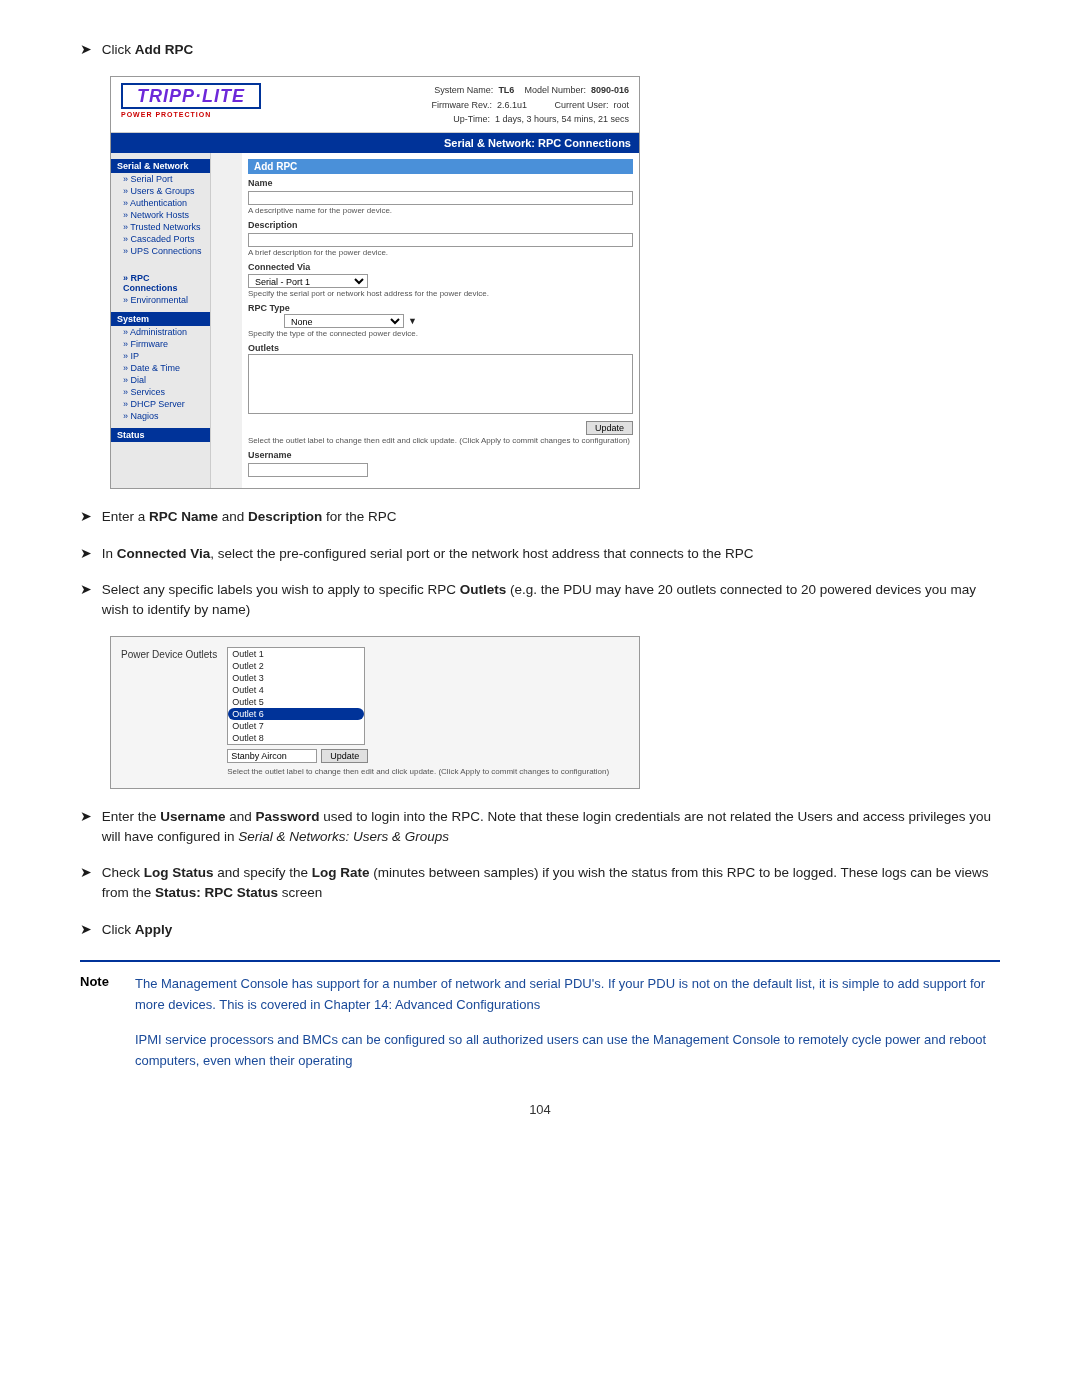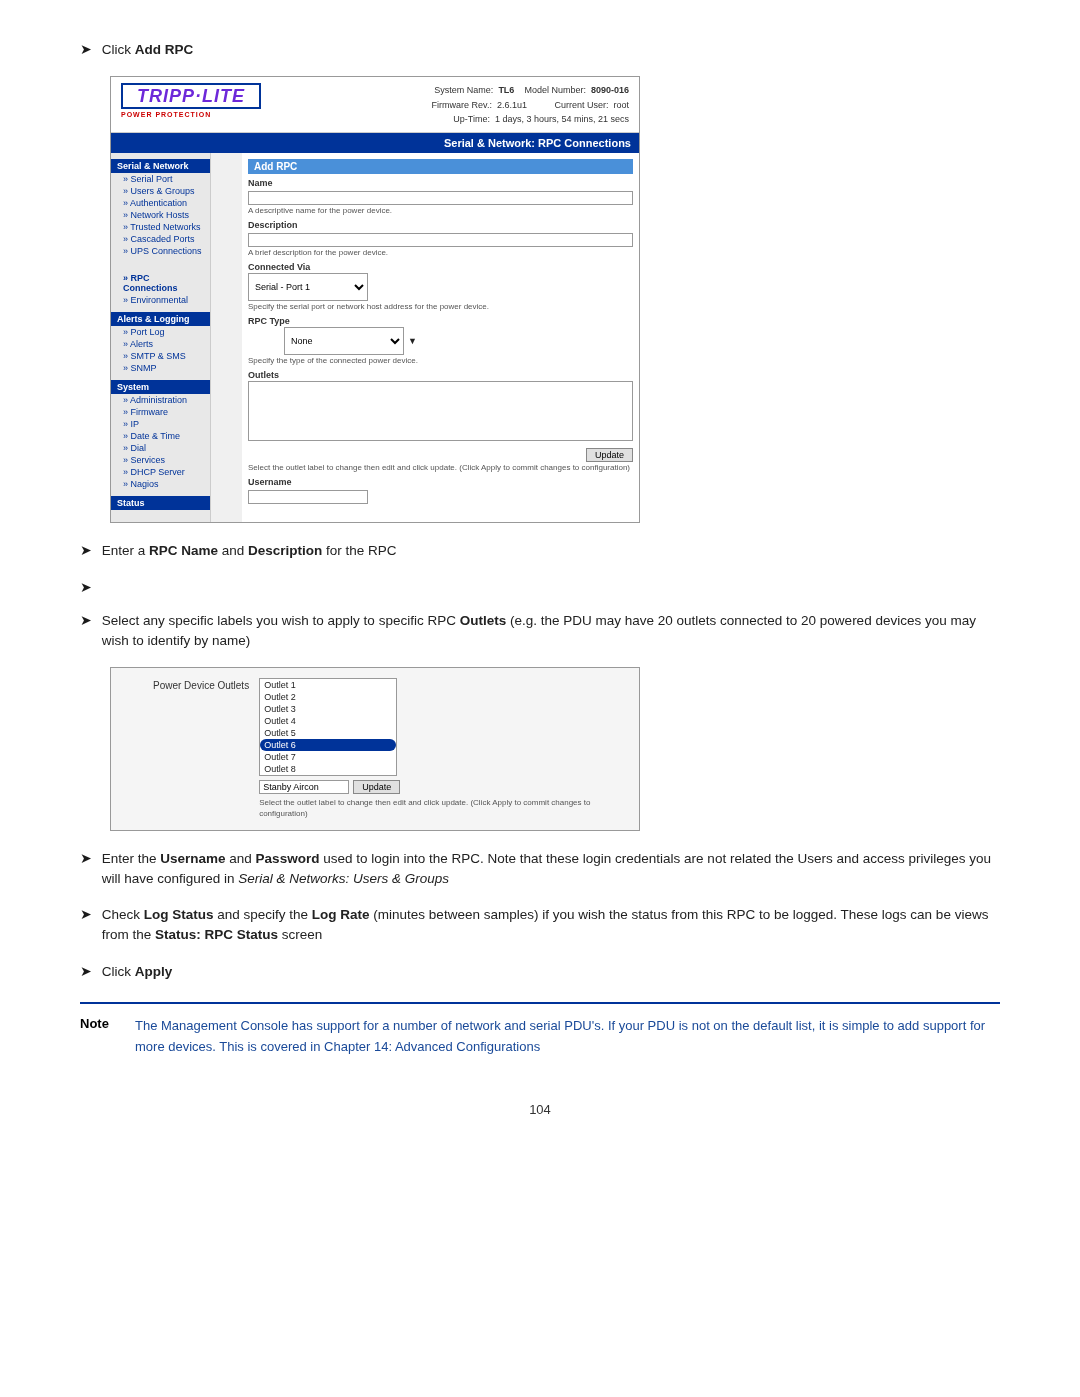--- a/index.html
+++ b/index.html
@@ -188,21 +188,21 @@
       color: #555;
       margin-top: 1px;
     }
 
     .tripp-select {
       width: 120px;
       border: 1px solid #999;
       background: #fff;
       padding: 1px 2px;
       font-size: 9px;
-      height: 28px;
+      height: 14px;
     }
 
     .tripp-textarea {
       width: 100%;
       height: 60px;
       border: 1px solid #999;
       background: #fff;
       font-size: 9px;
       padding: 2px;
       resize: none;
@@ -225,21 +225,20 @@
       padding: 10px;
       display: flex;
       gap: 10px;
     }
 
     .outlets-label {
       font-size: 10px;
       color: #333;
       white-space: nowrap;
       margin-top: 2px;
-      margin-left: 32px;
     }
 
     .outlets-right {
       flex: 1;
     }
 
     .outlets-list {
       border: 1px solid #999;
       background: #fff;
       width: 138px;
@@ -368,27 +367,20 @@
           <div class="tripp-sidebar-item">Users &amp; Groups</div>
           <div class="tripp-sidebar-item">Authentication</div>
           <div class="tripp-sidebar-item">Network Hosts</div>
           <div class="tripp-sidebar-item">Trusted Networks</div>
           <div class="tripp-sidebar-item">Cascaded Ports</div>
           <div class="tripp-sidebar-item">UPS Connections</div>
           <div class="tripp-sidebar-item active">RPC Connections</div>
           <div class="tripp-sidebar-item">Environmental</div>
         </div>
         <div class="tripp-sidebar-section">
-          <div class="tripp-sidebar-header">Alerts &amp; Logging</div>
-          <div class="tripp-sidebar-item">Port Log</div>
-          <div class="tripp-sidebar-item">Alerts</div>
-          <div class="tripp-sidebar-item">SMTP &amp; SMS</div>
-          <div class="tripp-sidebar-item">SNMP</div>
-        </div>
-        <div class="tripp-sidebar-section">
           <div class="tripp-sidebar-header">System</div>
           <div class="tripp-sidebar-item">Administration</div>
           <div class="tripp-sidebar-item">Firmware</div>
           <div class="tripp-sidebar-item">IP</div>
           <div class="tripp-sidebar-item">Date &amp; Time</div>
           <div class="tripp-sidebar-item">Dial</div>
           <div class="tripp-sidebar-item">Services</div>
           <div class="tripp-sidebar-item">DHCP Server</div>
           <div class="tripp-sidebar-item">Nagios</div>
         </div>
@@ -450,20 +442,23 @@
 
   <div class="bullet-item spacing">
     <span class="bullet-arrow">➤</span>
     <span class="bullet-text">
       Enter a <b>RPC Name</b> and <b>Description</b> for the RPC
     </span>
   </div>
 
   <div class="bullet-item spacing">
     <span class="bullet-arrow">➤</span>
+    <span class="bullet-text">
+      In <b>Connected Via</b>, select the pre-configured serial port or the network host address that connects to the RPC
+    </span>
   </div>
 
   <div class="bullet-item spacing">
     <span class="bullet-arrow">➤</span>
     <span class="bullet-text">
       Select any specific labels you wish to apply to specific RPC <b>Outlets</b> (e.g. the PDU may have 20 outlets connected to 20 powered devices you may wish to identify by name)
     </span>
   </div>
 
   <div class="outlets-box">
@@ -506,18 +501,19 @@
     <span class="bullet-text">
       Click <b>Apply</b>
     </span>
   </div>
 
   <div class="note-box">
     <div class="note-label">Note</div>
     <div>
       <p class="note-text">The Management Console has support for a number of network and serial PDU's. If your PDU is not on the default list, it is simple to add support for more devices. This is covered in Chapter 14: Advanced Configurations</p>
       <br>
+      <p class="note-text">IPMI service processors and BMCs can be configured so all authorized users can use the Management Console to remotely cycle power and reboot computers, even when their operating</p>
     </div>
   </div>
 
   <div class="page-number">104</div>
 
 </div>
 
 </body></html>

